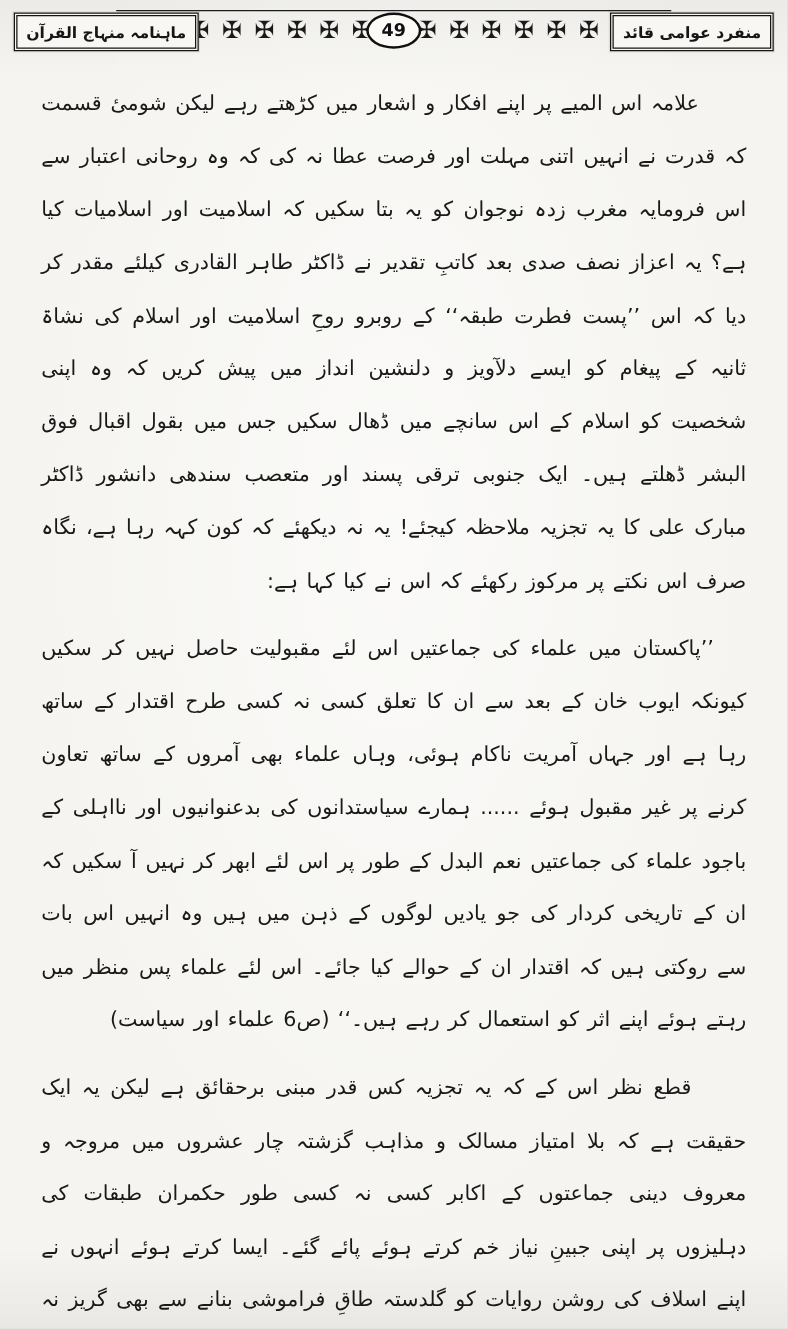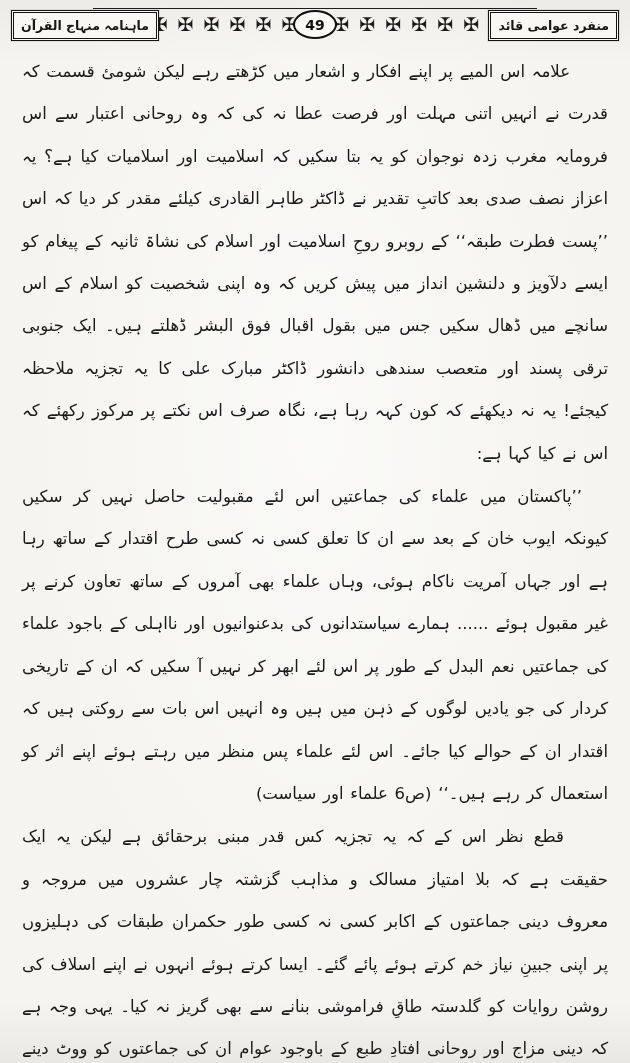--- a/index.html
+++ b/index.html
@@ -50,21 +50,21 @@
   
   .body-text{
     position:absolute;top:50px;right:21px;left:21px;bottom:0;
     overflow:hidden;
     font-size:16.5px;
     line-height:42.4px;
     text-align:justify;
     text-justify:inter-word;
     word-spacing:1.5px;
   }
-  .para{margin:1px;}
+  .para{margin:12px;}
   .para.p-first{text-indent:38px;}
   .para.p-indent{text-indent:44px;}
   .para.quote-block{text-indent:26px;}
   .body-text p{color:#191919;}
 </style>
 </head>
 <body>
 
 <div class="page">
 

